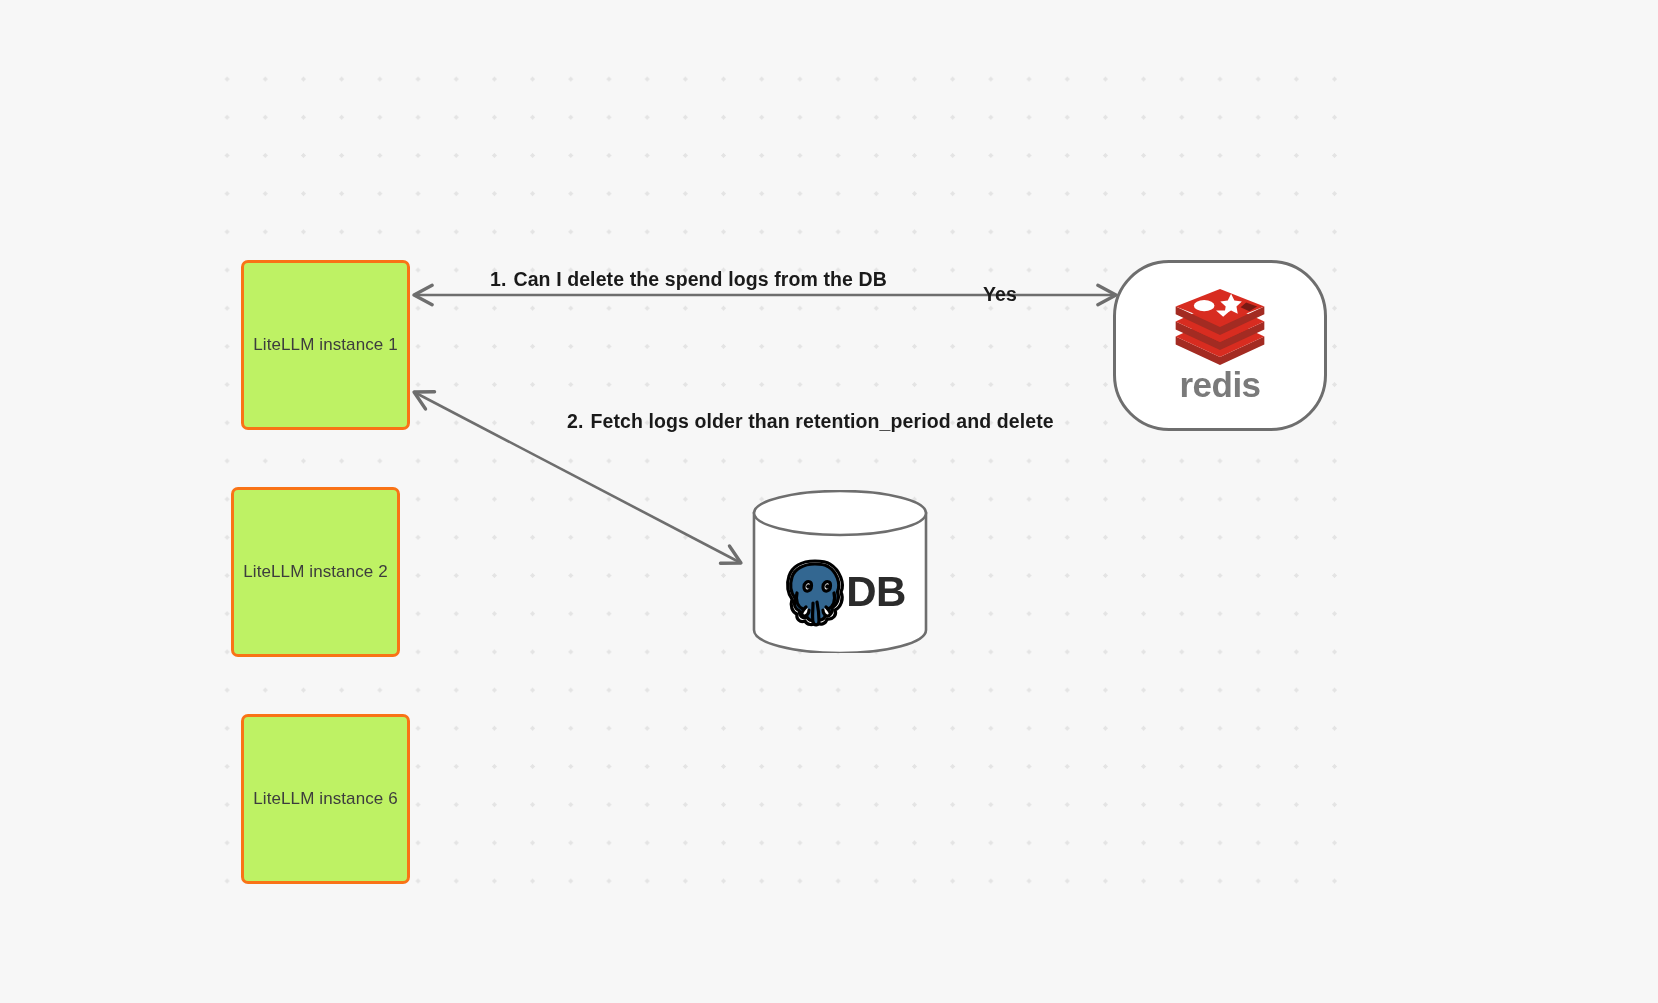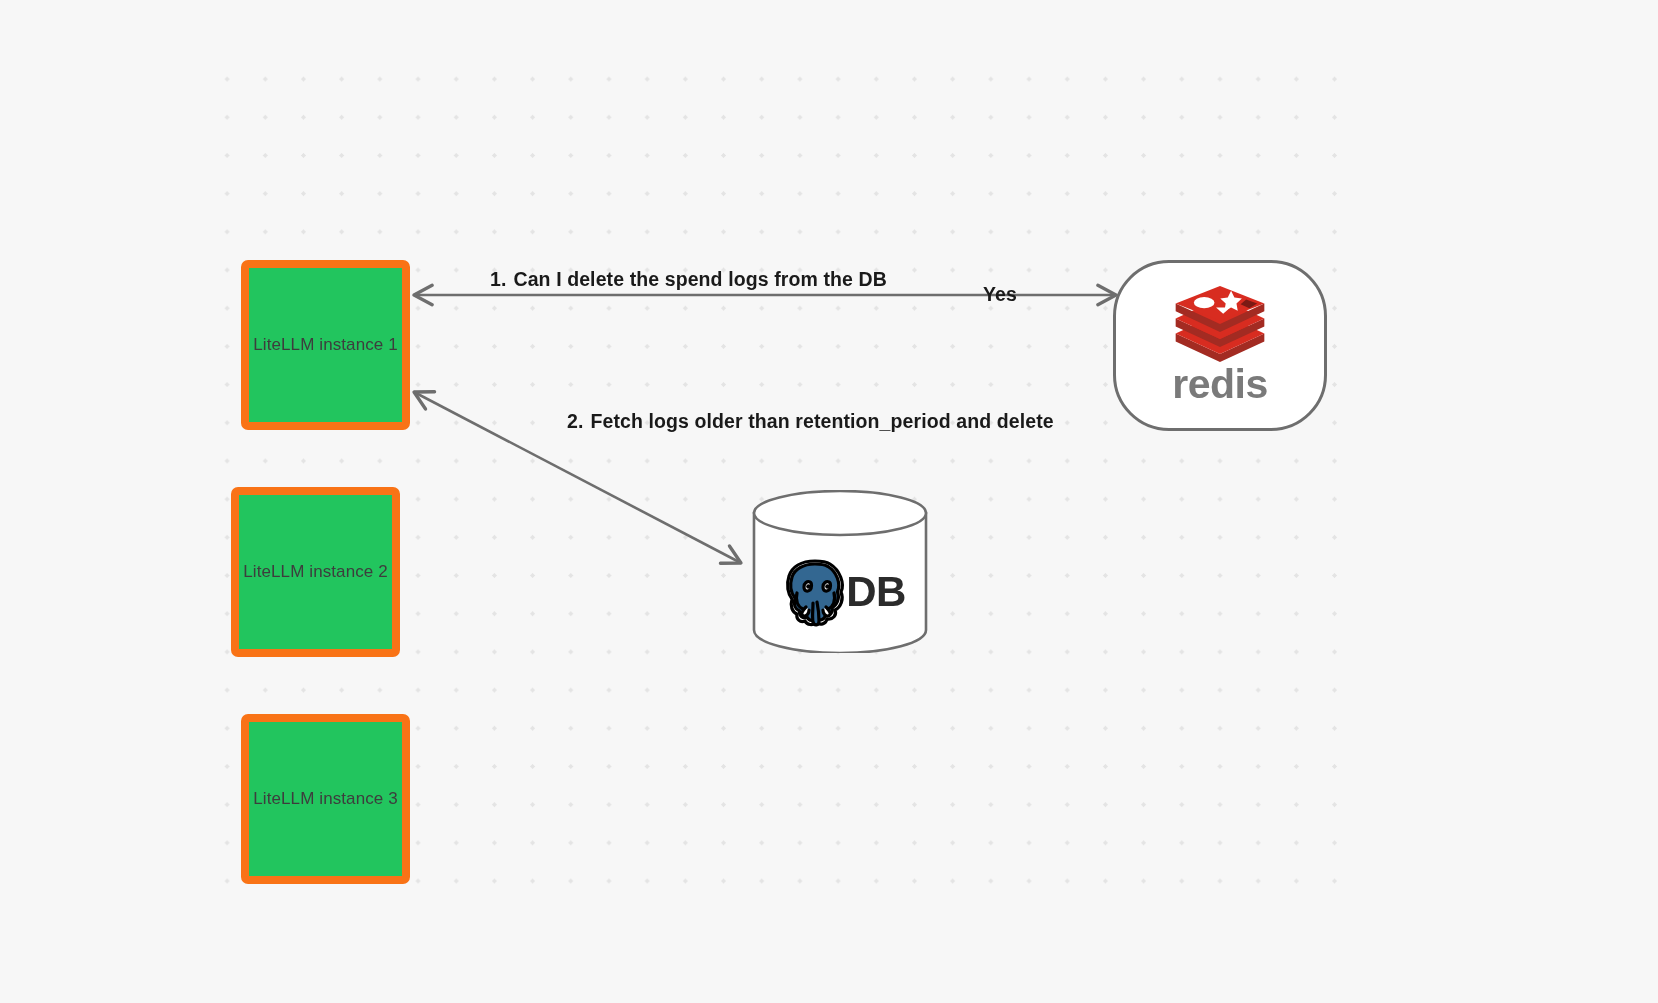--- a/index.html
+++ b/index.html
@@ -24,22 +24,22 @@
     width: 1145px;
     height: 830px;
     background-image: radial-gradient(circle, #e4e4e4 2.1px, rgba(0,0,0,0) 2.2px);
     background-size: 38.2px 38.2px;
     background-position: 0 0;
     pointer-events: none;
   }
   .node-box {
     position: absolute;
     box-sizing: border-box;
-    background: #22c55e;
-    border: 8px solid #f97316;
+    background: #bef264;
+    border: 3px solid #f97316;
     border-radius: 7px;
     display: flex;
     align-items: center;
     justify-content: center;
   }
   .node-box .node-label {
     font-size: 17px;
     color: #3d3d3d;
     font-family: "Liberation Sans", sans-serif;
     letter-spacing: 0.1px;
@@ -121,21 +121,21 @@
 
   <div class="node-box" id="litellm-1" style="left:241px; top:260px; width:169px; height:170px;">
     <span class="node-label">LiteLLM instance 1</span>
   </div>
 
   <div class="node-box" id="litellm-2" style="left:231px; top:487px; width:169px; height:170px;">
     <span class="node-label">LiteLLM instance 2</span>
   </div>
 
   <div class="node-box" id="litellm-3" style="left:241px; top:714px; width:169px; height:170px;">
-    <span class="node-label">LiteLLM instance 3</span>
+    <span class="node-label">LiteLLM instance 6</span>
   </div>
 
   <div id="redis-node" style="left:1113px; top:260px; width:214px; height:171px;">
     <span style="display:block; line-height:0; margin-bottom:2px;">
       <svg width="96" height="76" viewBox="0 0 120 96" xmlns="http://www.w3.org/2000/svg">
 
         <path d="M4 70 L60 96 L116 70 L116 60 L60 86 L4 60 Z" fill="#a32b22"></path>
         <path d="M4 60 L60 34 L116 60 L60 86 Z" fill="#d82c20"></path>
 
         <path d="M4 51 L60 77 L116 51 L116 41 L60 67 L4 41 Z" fill="#a32b22"></path>
@@ -143,21 +143,21 @@
 
         <path d="M4 32 L60 58 L116 32 L116 22 L60 48 L4 22 Z" fill="#a32b22"></path>
         <path d="M4 22 L60 0 L116 22 L60 44 Z" fill="#d82c20"></path>
 
         <ellipse cx="40" cy="21" rx="13" ry="7" fill="#ffffff"></ellipse>
         <path d="M74 6 l4.2 8.4 9.4 1.4 -6.8 6.4 1.6 9.2 -8.4 -4.4 -8.4 4.4 1.6 -9.2 -6.8 -6.4 9.4 -1.4 Z" fill="#ffffff"></path>
         <path d="M55 27 l18 0 -9 8 Z" fill="#ffffff"></path>
         <path d="M93 17 L107 22 L97 28 L86 23 Z" fill="#7a1a14"></path>
       </svg>
     </span>
-    <span style="font-family:'Liberation Sans', sans-serif; font-size:41px; font-weight:bold;
+    <span style="font-family:'Liberation Sans', sans-serif; font-size:35px; font-weight:bold;
                  color:#7a7a7a; letter-spacing:-0.5px; line-height:1;">redis</span>
   </div>
 
   <div id="db-node" style="left:750px; top:490px; width:180px; height:163px;">
     <svg width="180" height="163" viewBox="0 0 180 163" xmlns="http://www.w3.org/2000/svg">
 
       <path d="M4 23 L4 140 A86 23 0 0 0 176 140 L176 23 Z" fill="#ffffff" stroke="#6e6e6e" stroke-width="2.6"></path>
 
       <ellipse cx="90" cy="23" rx="86" ry="22" fill="#ffffff" stroke="#6e6e6e" stroke-width="2.6"></ellipse>
     </svg>

